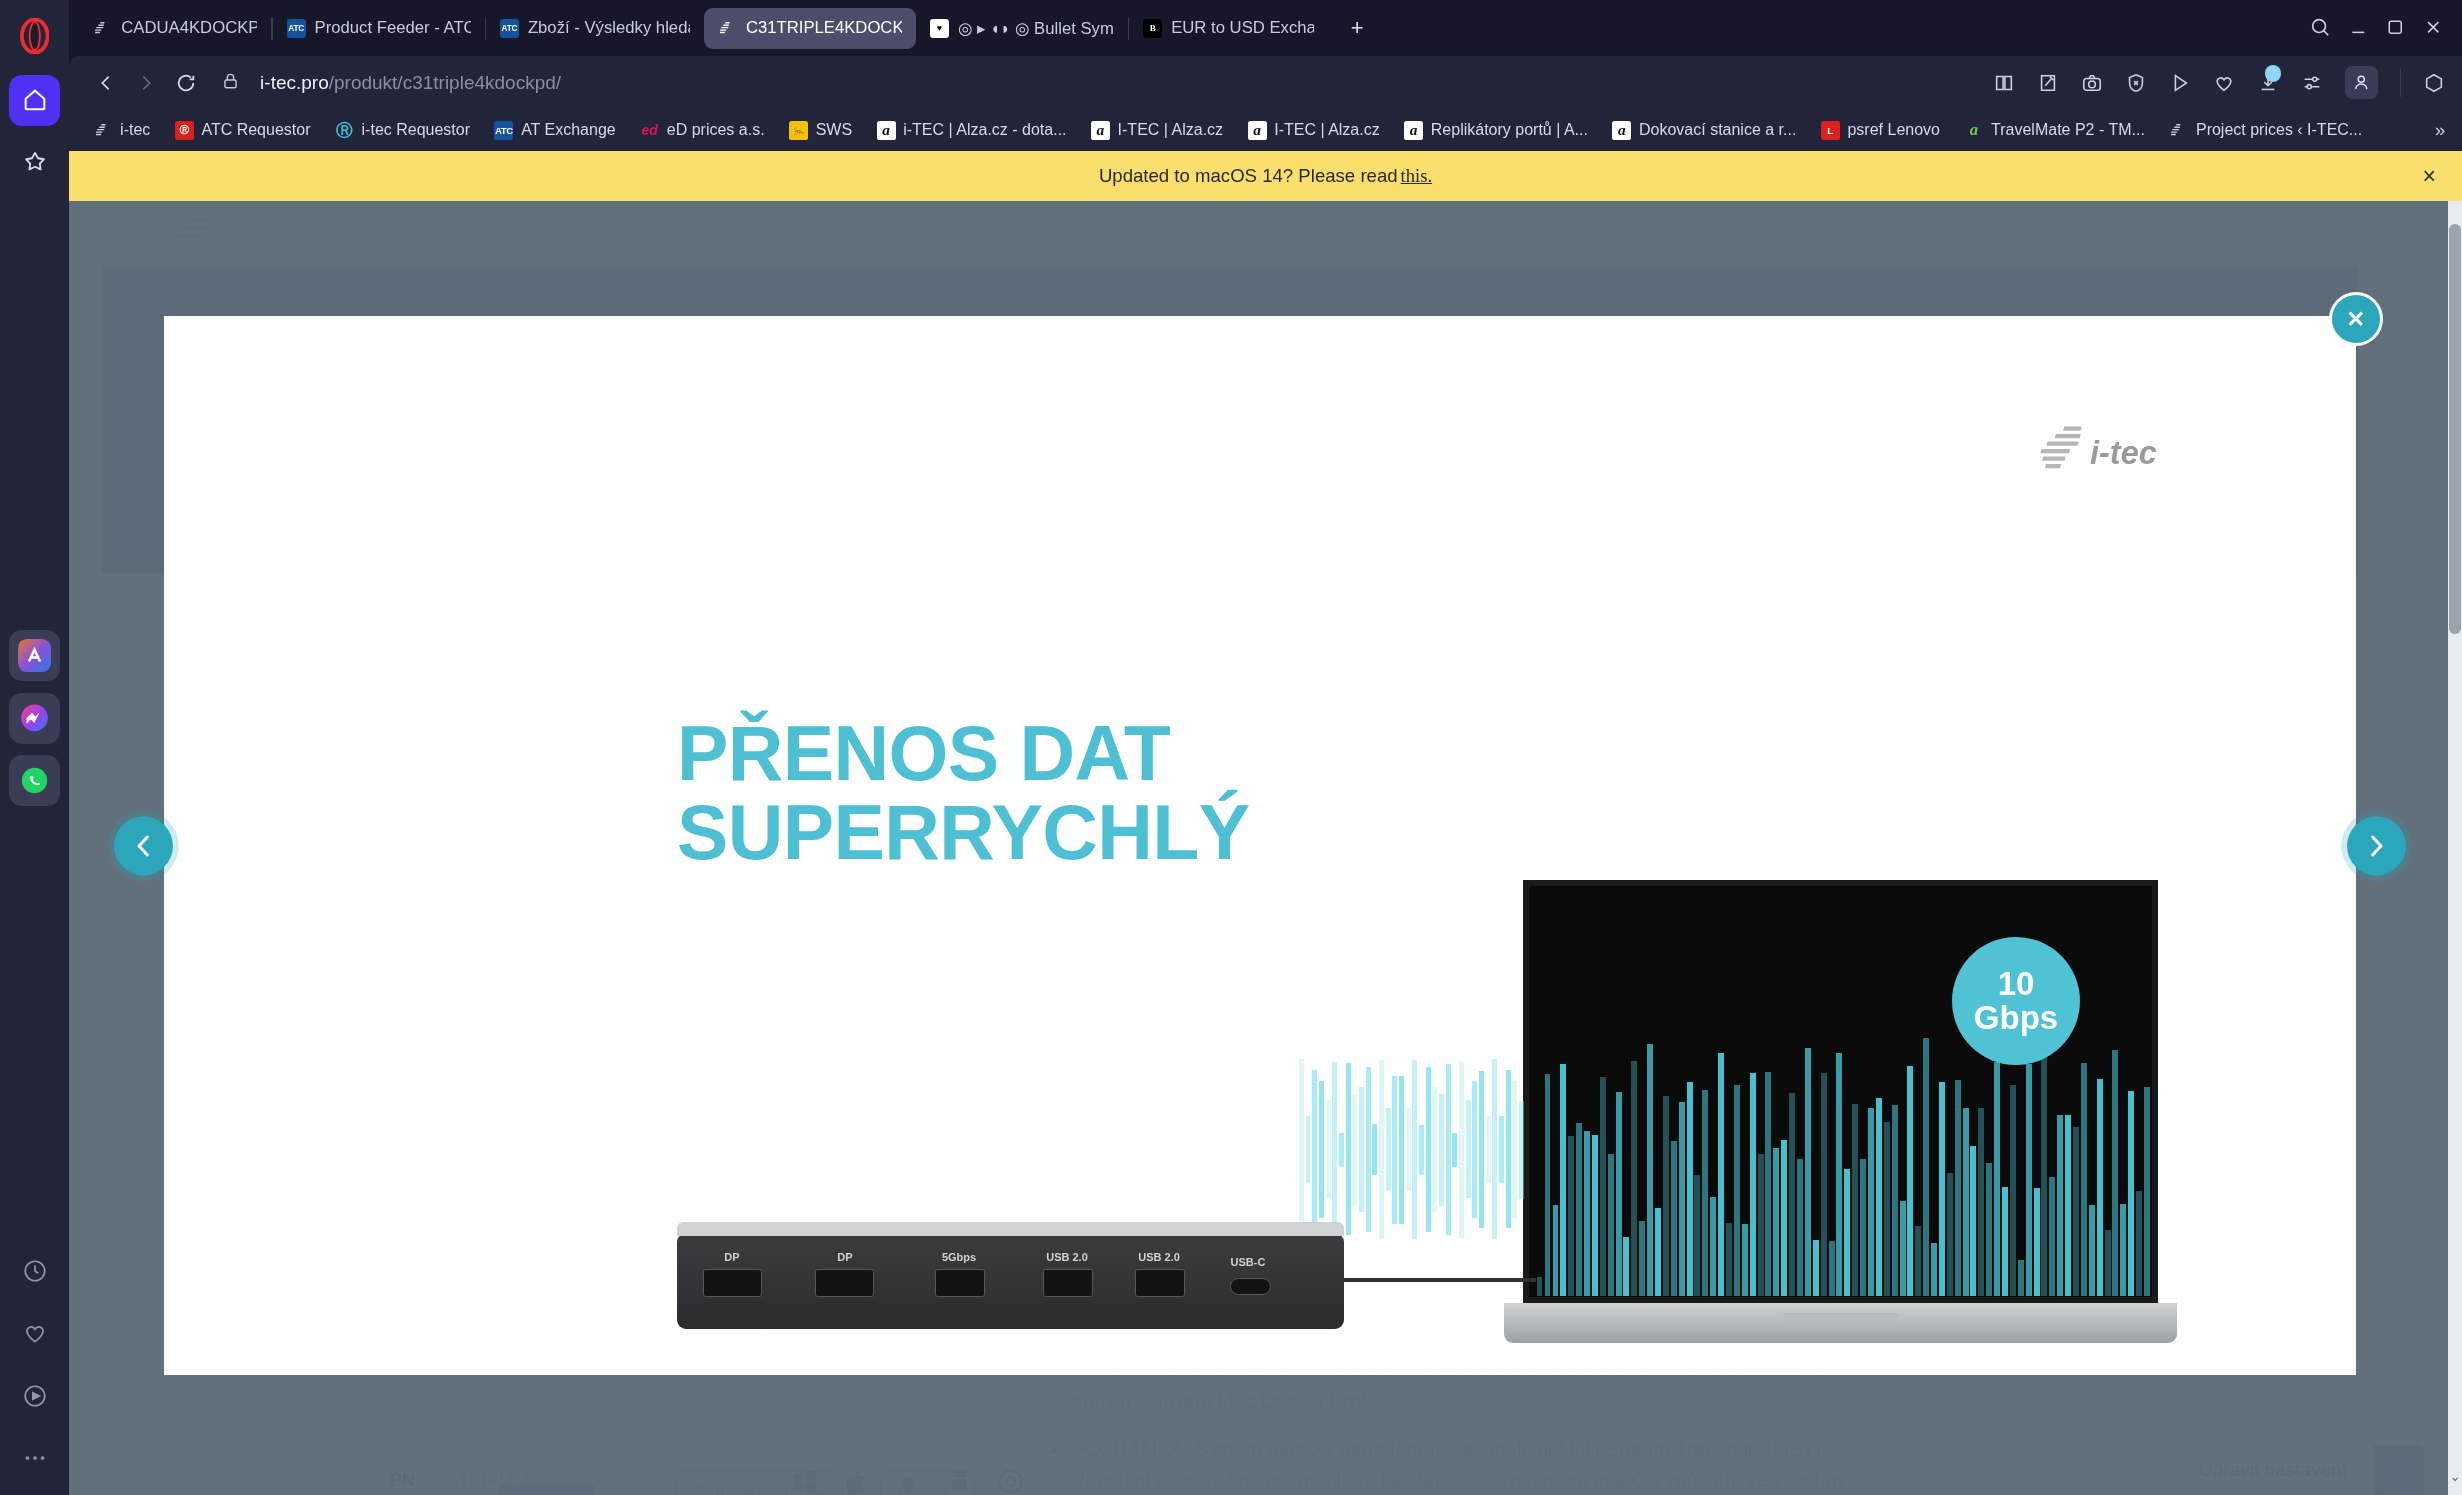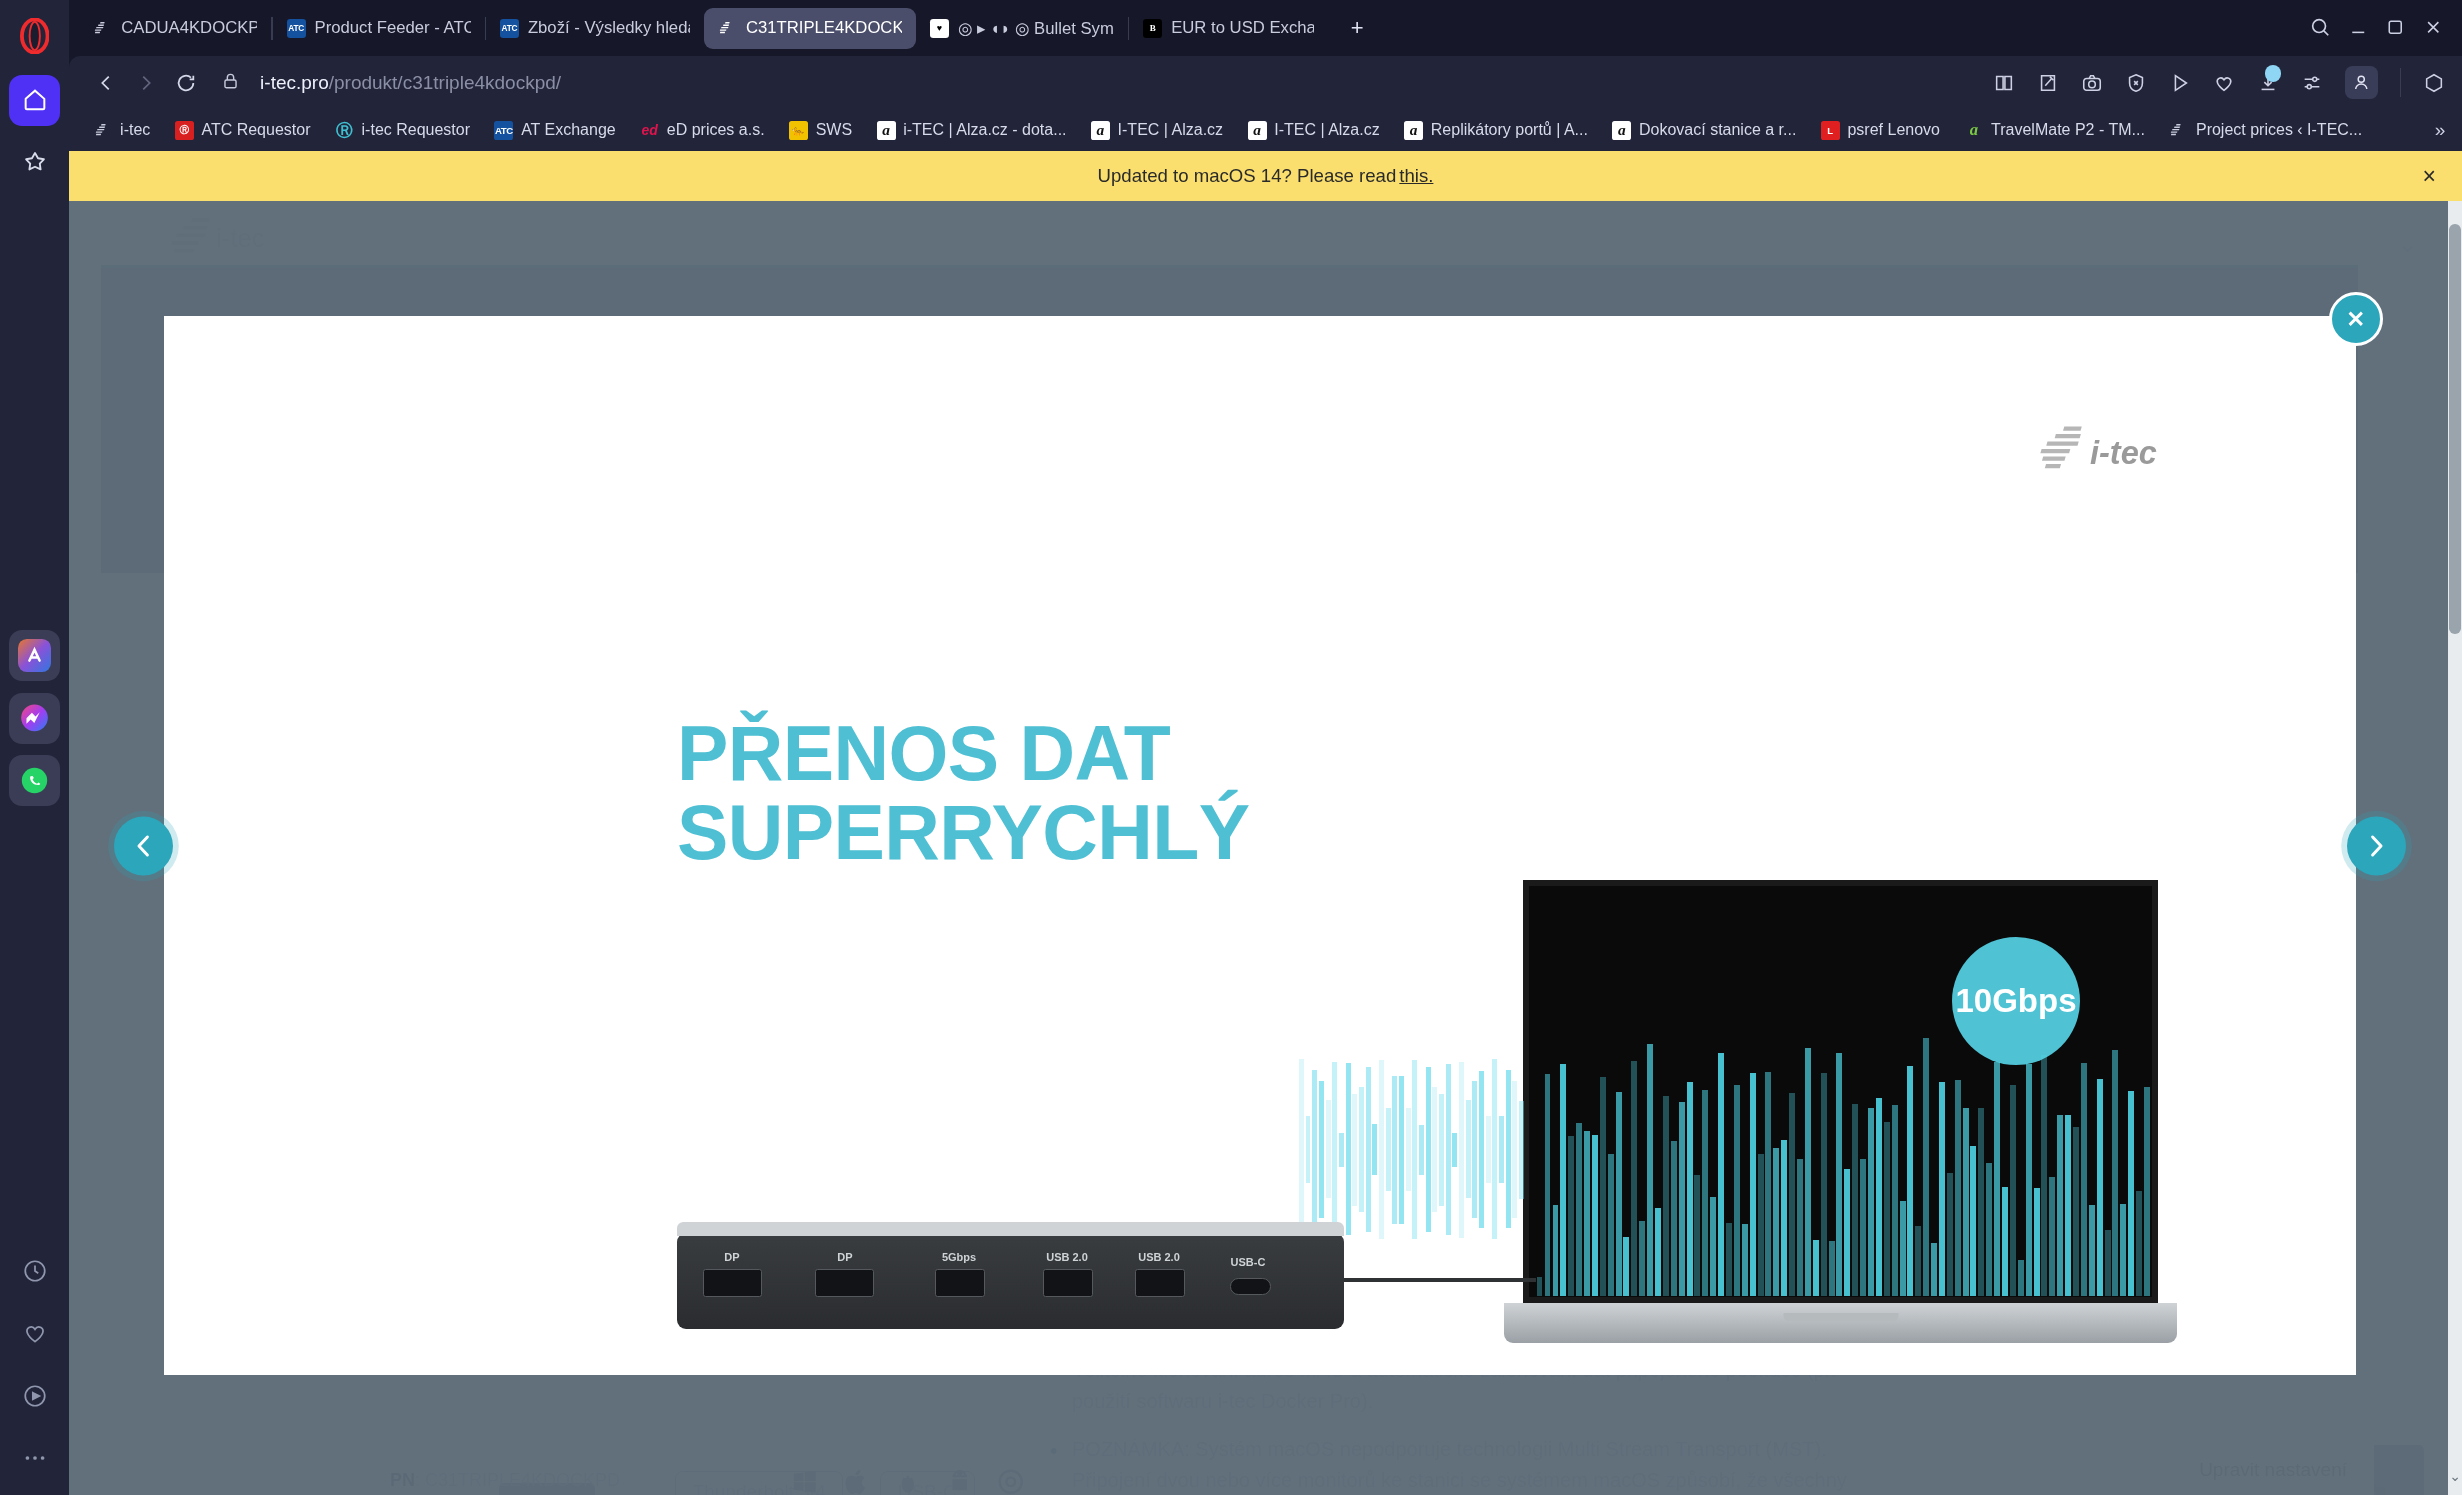--- a/index.html
+++ b/index.html
@@ -103,21 +103,21 @@
   #bm-more { margin-left:auto; padding-right: 16.7px; color:#ccd0e2; font-size:19px; }
 
   
   #page { position:absolute; left:69px; top:151px; right:0; bottom:0;
           background:#ffffff; overflow:hidden; }
 
   
   #notice { position:absolute; left:0; top:0; right:0; height:50px;
     background:#fadf6e; color:#2a2a2a; font-size:18.6px;
     display:flex; align-items:center; justify-content:center; }
-  #notice a { color:#2a2a2a; text-decoration: underline; margin-left:3px;}
+  #notice a { color:#2a2a2a; text-decoration: underline; margin-left:3px;font-family:Liberation Serif, serif;}
   #notice-close { position:absolute; right:26px; top:50%; transform:translateY(-50%);
     font-size:23px; color:#2a2a2a; }
 
   
   #pagebody { position:absolute; left:0; top:50px; right:0; bottom:0;
      background:#ffffff; }
   #dim { position:absolute; inset:0; background:#5d6b78; opacity:.97; }
 
   
   .behind { position:absolute; color:#8e9aa5; }
@@ -170,21 +170,21 @@
   #hl-sub { color:#141414; font-weight:bold; font-size:62px; margin-top:14px; margin-left:212px;}
 
   
   #laptop { position:absolute; left:1359px; top:564px; width:635px; height:564px; }
   #lt-screen { position:absolute; left:0; top:0; width:635px; height:423px;
      background:#0a0a0a; border:6.4px solid #1a1a1a; }
   #lt-base { position:absolute; left:-19px; top:423px; width:673px; height:40px;
      background:linear-gradient(#cfd3d6,#9aa0a5); border-radius:0 0 9px 9px; }
   #lt-notch { position:absolute; left:50%; top:433px; transform:translateX(-50%);
      width:115px; height:7.7px; background:#b5babd; border-radius:0 0 5.1px 5.1px;}
-  .badge { position:absolute; border-radius:50%; display:flex; flex-direction:row;
+  .badge { position:absolute; border-radius:50%; display:flex; flex-direction:column;
      align-items:center; justify-content:center; color:#fff; font-weight:bold;
      text-align:left; line-height:1.02; }
   #b-10 { left:423px; top:51px; width:128px; height:128px; background:#4fc3d4; font-size:33px; }
   #b-480 { left:410px; top:244px; width:128px; height:128px; background:#b9b9b9; font-size:29.5px; }
   .eq { position:absolute; bottom:0; width:5.8px; background:#4fd8e8; }
 
   
   #dock { position:absolute; left:513px; top:917px; width:667px; height:96px;
      background:linear-gradient(#3a3d40,#2a2c2f); border-radius:9px; }
   #dock-top { position:absolute; left:0; top:-11.5px; width:667px; height:14px;

